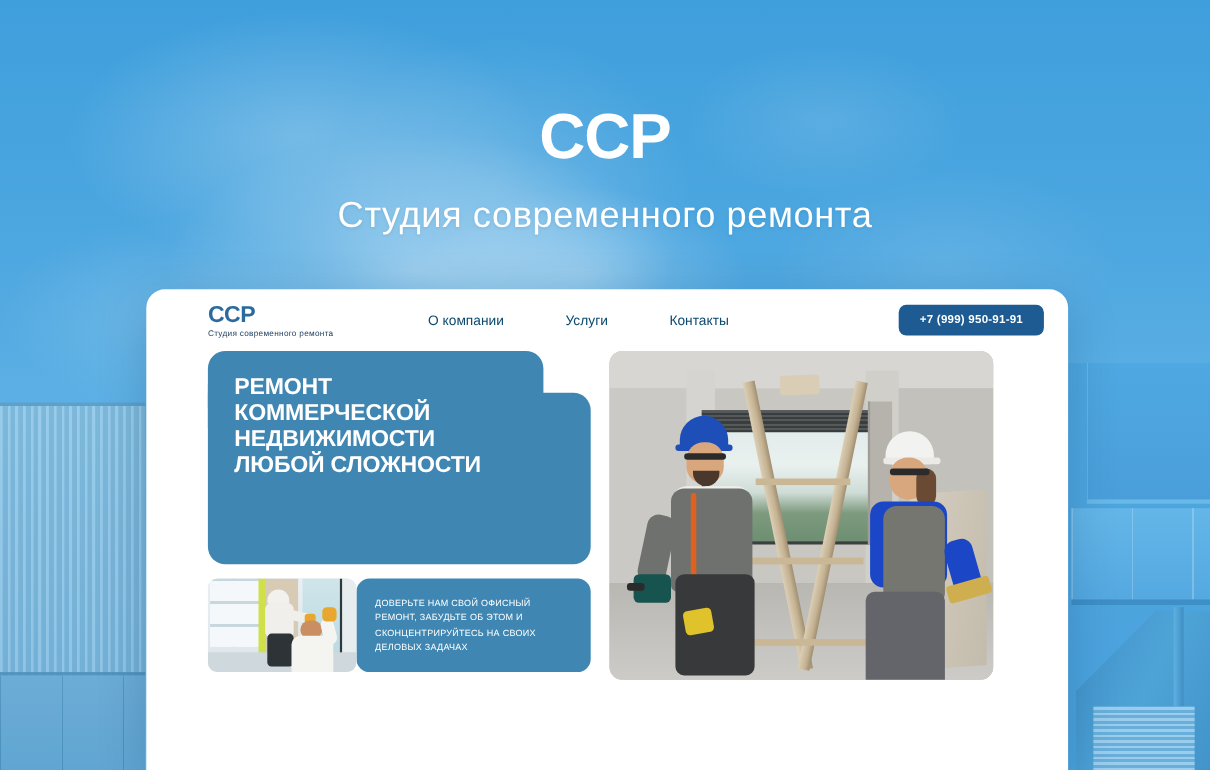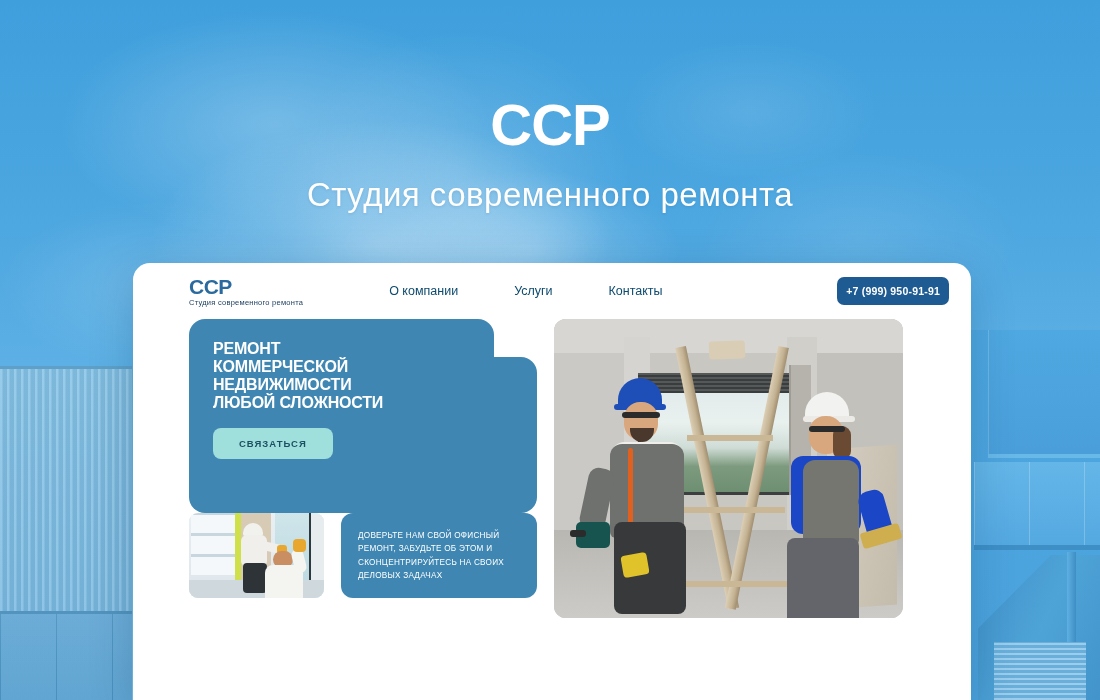--- a/index.html
+++ b/index.html
@@ -145,21 +145,21 @@
   .site-nav a {
     font-size: 12.5px; color: #0c4a6e; text-decoration: none; white-space: nowrap;
   }
   .phone-btn {
     margin-left: auto;
     background: #1d5b92;
     color: #ffffff;
     font-size: 10.5px;
     font-weight: 600;
     letter-spacing: .2px;
-    padding: 8px 9px;
+    padding: 8px 19px;
     border: none;
     border-radius: 7px;
     cursor: pointer;
     white-space: nowrap;
   }
 
   
   .hero-row {
     display: flex;
     gap: 17px;
@@ -201,21 +201,21 @@
   .hero-shape-fill {
     position: absolute; left: 0; top: 30px; width: 290px; height: 40px;
     background: #3f87b2;
   }
   .hero-content {
     position: absolute; left: 0; top: 0; width: 348px; height: 194px;
     padding: 21px 22px 0 24px;
   }
   .hero-title {
     color: #ffffff;
-    font-size: 16px;
+    font-size: 21px;
     font-weight: 700;
     line-height: 1.13;
     letter-spacing: -.2px;
     white-space: pre-line;
   }
   .hero-cta {
     margin-top: 16px;
     display: inline-block;
     background: #9fe0dd;
     color: #1d4f63;
@@ -232,21 +232,21 @@
     width: 349px; height: 299px;
     border-radius: 12px;
     overflow: hidden;
     position: relative;
     background: #cfcdc9;
   }
 
   
   .under-row {
     display: flex;
-    gap: 17px;
+    margin-top: 13px;
   }
   .small-photo {
     width: 135px; height: 85px;
     border-radius: 9px;
     overflow: hidden;
     position: relative;
     background: #dfe6ea;
     flex: none;
   }
   .blurb {
@@ -417,21 +417,20 @@
 
         <div class="hero-panel">
           <div class="hero-shape-top"></div>
           <div class="hero-shape-fill"></div>
           <div class="hero-shape-bot"></div>
           <div class="hero-content">
             <div class="hero-title">РЕМОНТ
 КОММЕРЧЕСКОЙ
 НЕДВИЖИМОСТИ
 ЛЮБОЙ СЛОЖНОСТИ</div>
-            <button class="hero-cta">СВЯЗАТЬСЯ</button>
           </div>
         </div>
 
         <div class="under-row">
           <div class="small-photo">
             <div class="ph-wall">
               <div class="win"></div>
               <div class="accent"></div>
               <div class="pillar"></div>
               <div class="panel"></div>

